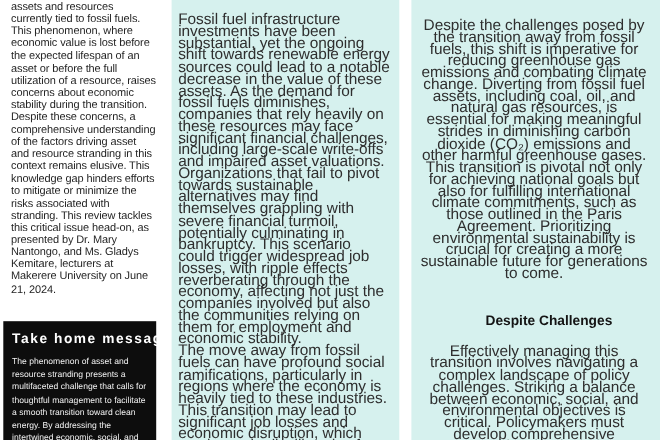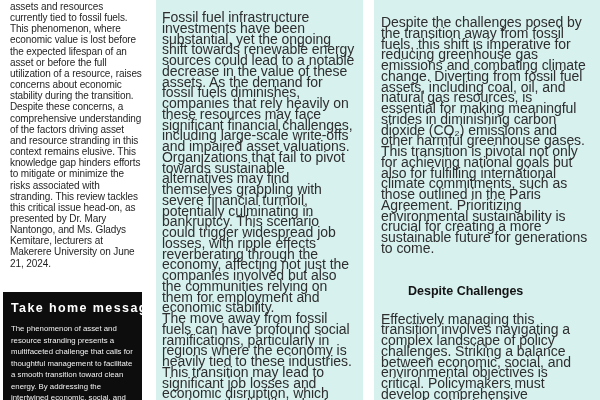--- a/index.html
+++ b/index.html
@@ -41,21 +41,21 @@
     font-size:7.8px; line-height:11.5px;
     color:#f2f2f2;
   }
   
   .panel {
     position:absolute; top:0; height:400px;
     background:var(--panel-bg,#d6f1ee);
     box-sizing:border-box;
   }
   .panel-mid   { left:156px; width:207px; padding:12px 8px 0 6px; }
-  .panel-right { left:374px; width:226px; padding:17px 10px 0 7px; }
+  .panel-right { left:374px; width:226px; padding:17px 10px 0 7px;text-align:center; }
   .panel p {
     margin:0;
     font-size:14px; line-height:10.75px;
     color:#2e2e2e;
     letter-spacing:-0.05px;
   }
   .panel h3 {
     font-size:12.5px; font-weight:bold;
     color:#141414;
   }

